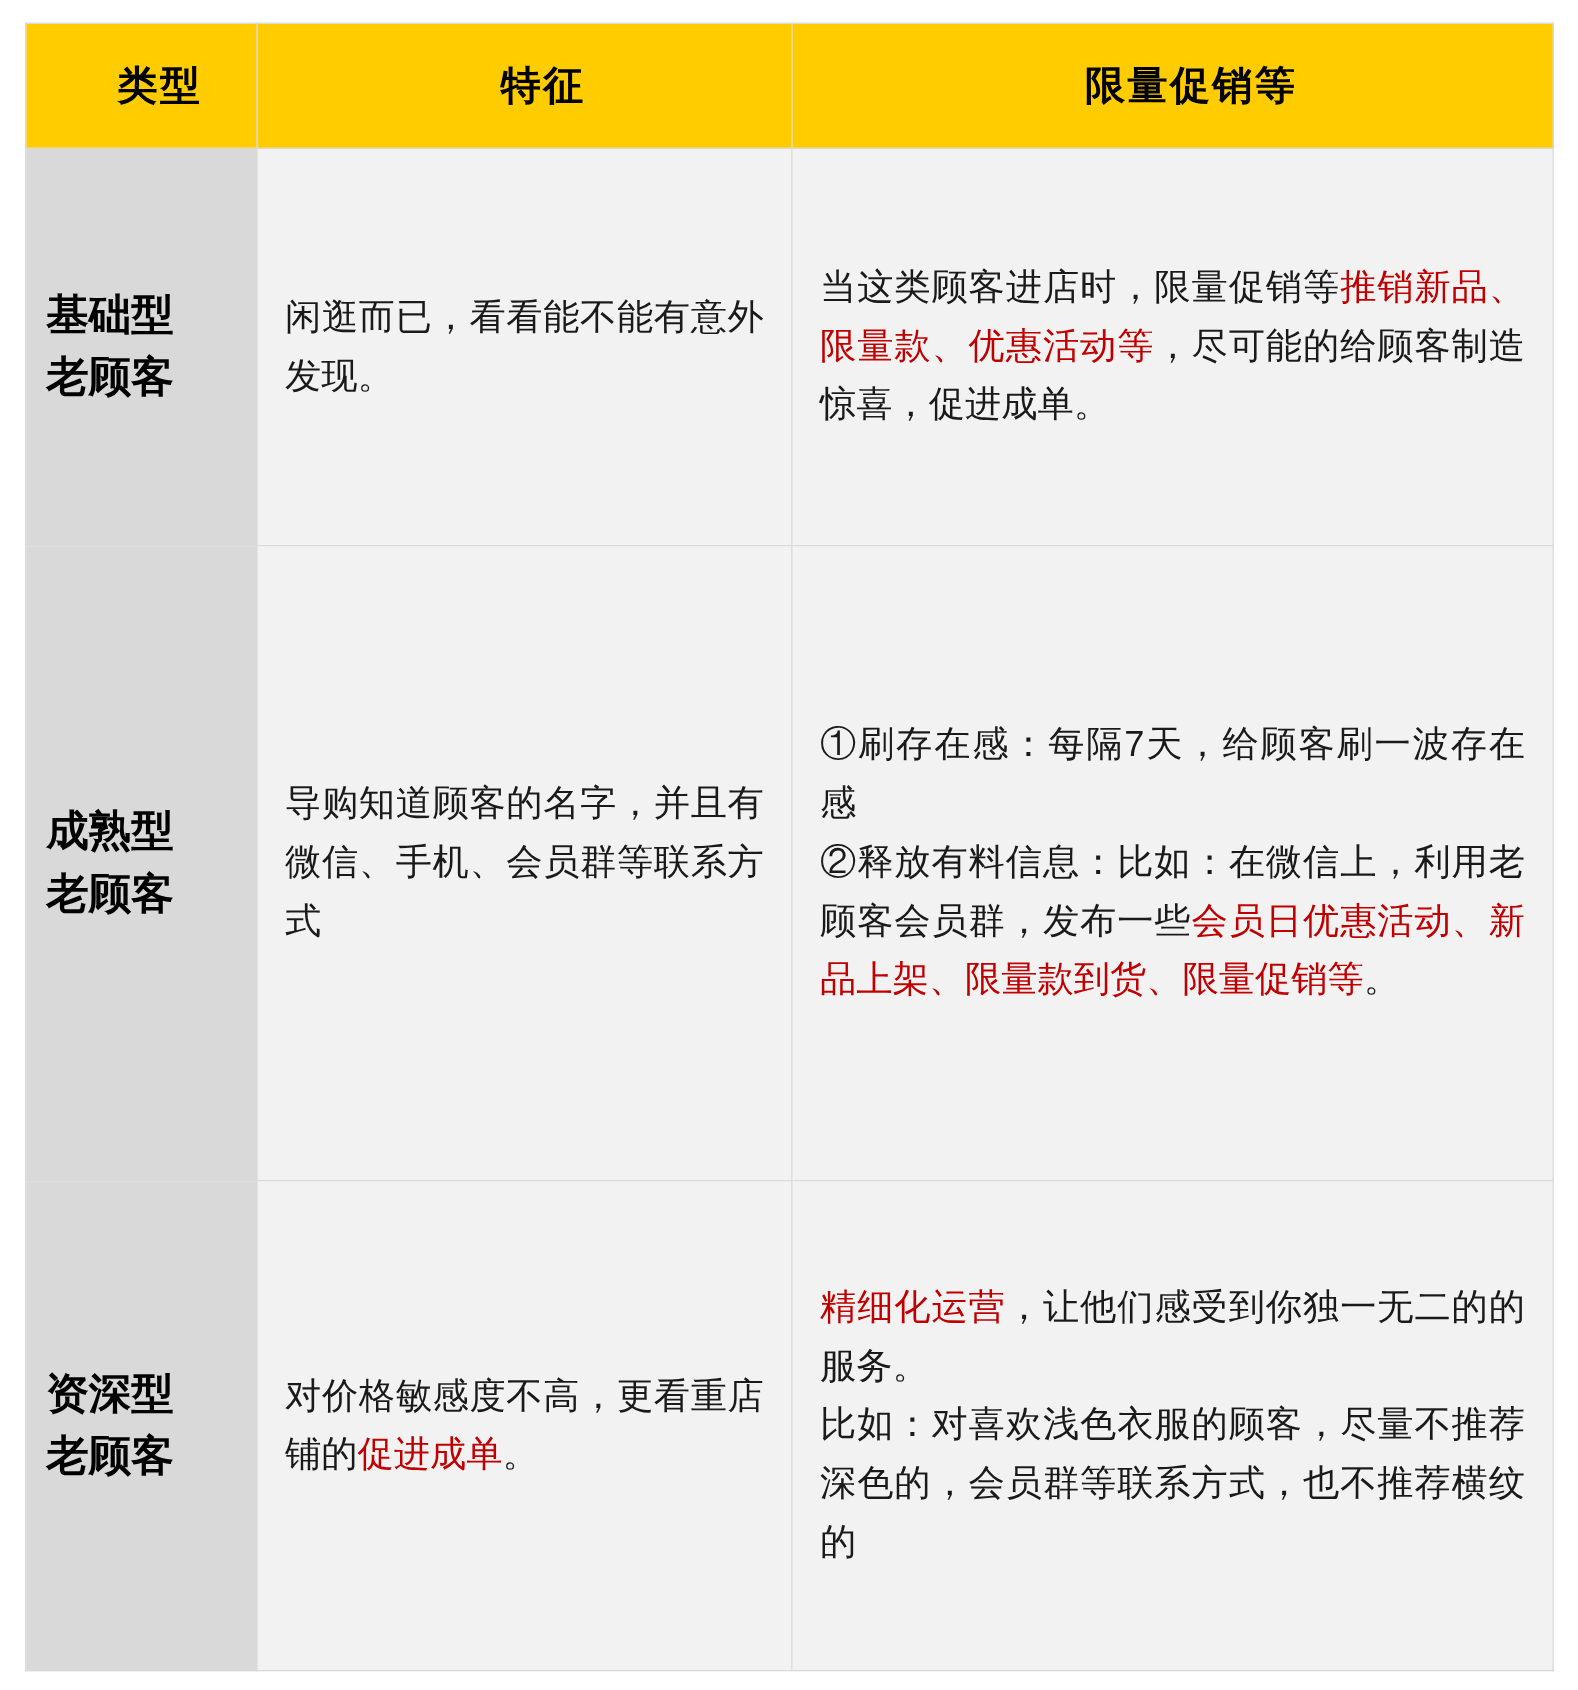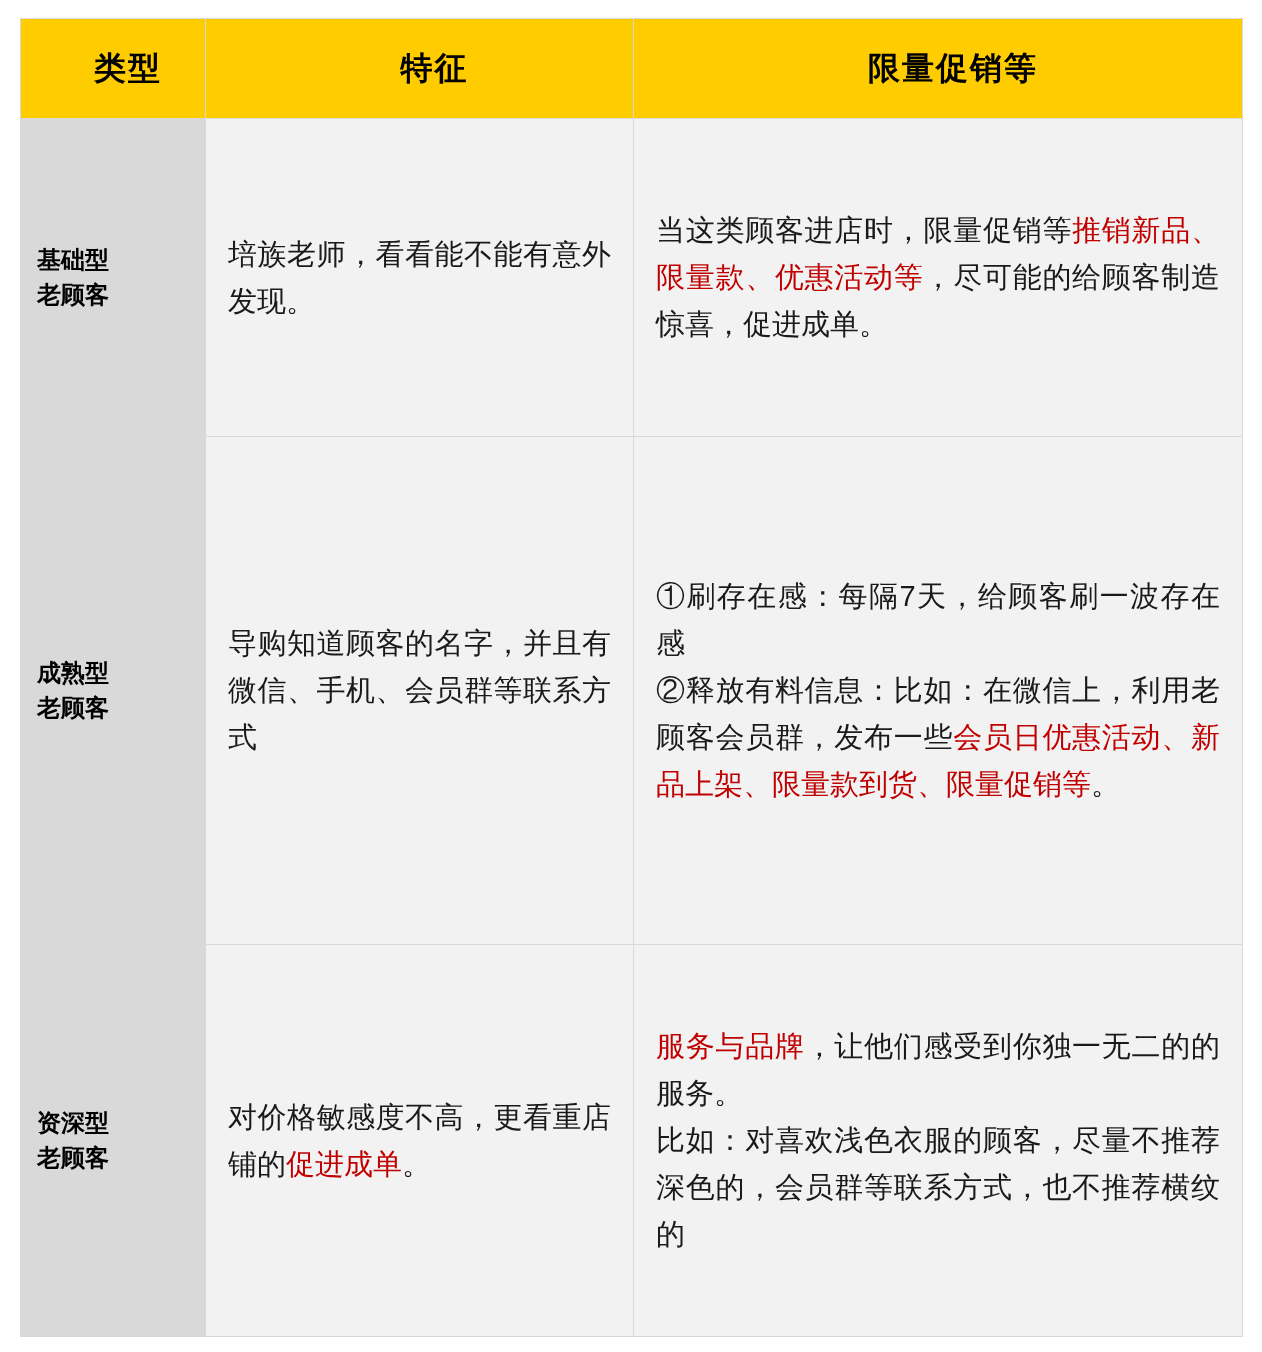--- a/index.html
+++ b/index.html
@@ -87,21 +87,21 @@
     font-weight: bold;
     text-align: center;
     height: 100px;
     letter-spacing: 2px;
     border-color: #ffcc00;
     padding-left: 31px;
   }
   td.type-cell {
     background: #d9d9d9;
     color: #000000;
-    font-size: 24px;
+    font-size: 34px;
     font-weight: bold;
     line-height: 1.45;
     padding: 10px 16px;
     text-align: left;
   }
   td.body-cell {
     background: #f2f2f2;
     color: #1a1a1a;
     font-size: 29px;
     line-height: 1.62;
@@ -139,21 +139,21 @@
       <tr>
         <th>类型</th>
         <th>特征</th>
         <th>限量促销等</th>
       </tr>
     </thead>
     <tbody>
       <tr class="rowA">
         <td class="type-cell">基础型<br>老顾客</td>
         <td class="body-cell narrow">
-            <div class="para"><span>培族老师，看看能不能有意外发现。</span></div>
+            <div class="para"><span>闲逛而已，看看能不能有意外发现。</span></div>
           </td>
         <td class="body-cell">
             <div class="para"><span>当这类顾客进店时，限量促销等</span><span class="hl">推销新品、限量款、优惠活动等</span><span>，尽可能的给顾客制造惊喜，促进成单。</span></div>
           </td>
       </tr>
       <tr class="rowB">
         <td class="type-cell">成熟型<br>老顾客</td>
         <td class="body-cell narrow">
             <div class="para"><span>导购知道顾客的名字，并且有微信、手机、会员群等联系方式</span></div>
           </td>
@@ -161,19 +161,19 @@
             <div class="para"><span>①刷存在感：每隔7天，给顾客刷一波存在感</span></div>
             <div class="para"><span>②释放有料信息：比如：在微信上，利用老顾客会员群，发布一些</span><span class="hl">会员日优惠活动、新品上架、限量款到货、限量促销等</span><span>。</span></div>
           </td>
       </tr>
       <tr class="rowC">
         <td class="type-cell">资深型<br>老顾客</td>
         <td class="body-cell narrow">
             <div class="para"><span>对价格敏感度不高，更看重店铺的</span><span class="hl">促进成单</span><span>。</span></div>
           </td>
         <td class="body-cell">
-            <div class="para"><span class="hl">服务与品牌</span><span>，让他们感受到你独一无二的的服务。</span></div>
+            <div class="para"><span class="hl">精细化运营</span><span>，让他们感受到你独一无二的的服务。</span></div>
             <div class="para"><span>比如：对喜欢浅色衣服的顾客，尽量不推荐深色的，会员群等联系方式，也不推荐横纹的</span></div>
           </td>
       </tr>
     </tbody>
   </table>
 </div>
 
 </body></html>

